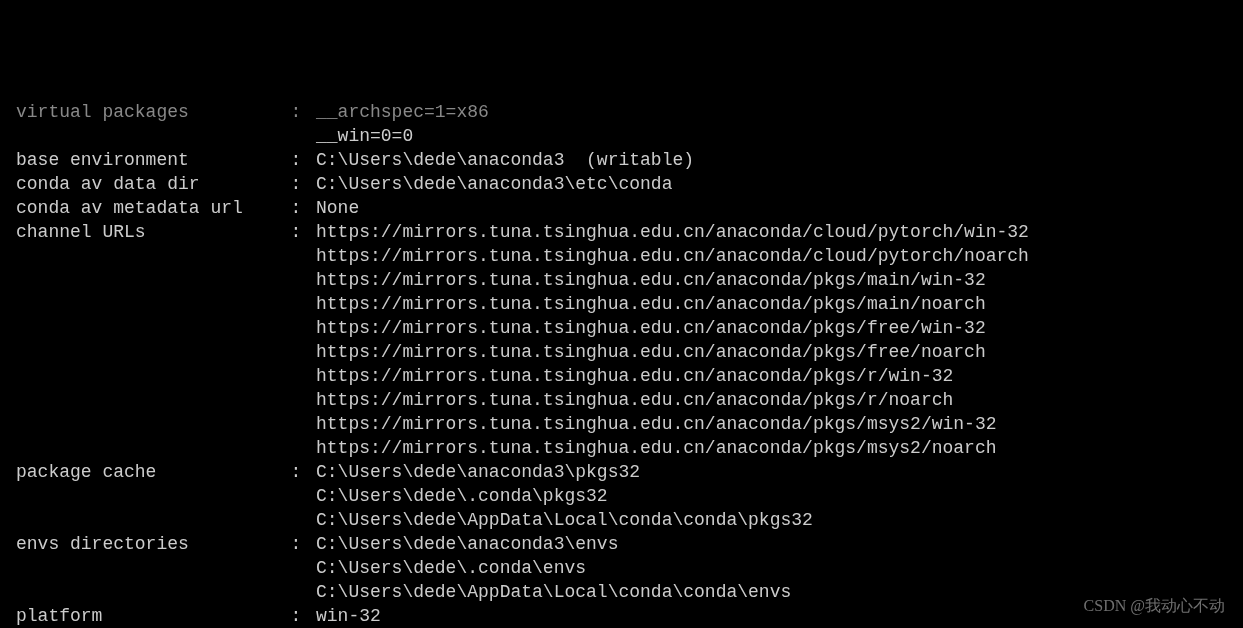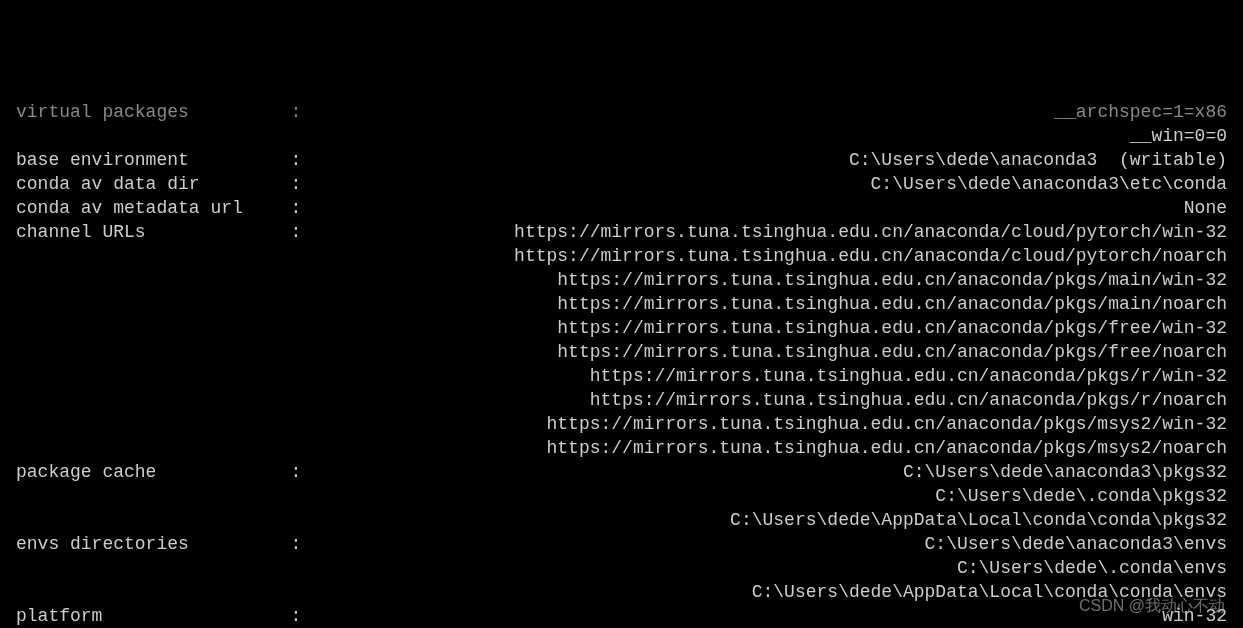--- a/index.html
+++ b/index.html
@@ -29,33 +29,32 @@
       flex-shrink: 0;
     }
     .sep {
       width: 40px;
       text-align: center;
       flex-shrink: 0;
     }
     .val {
       flex: 1;
       white-space: pre;
-      text-align: right;
     }
     .indent {
       width: 300px;
       flex-shrink: 0;
     }
     .watermark {
       position: absolute;
       bottom: 10px;
       right: 18px;
       color: rgba(200, 200, 200, 0.55);
       font-size: 16px;
-      font-family: Liberation Sans, sans-serif;
+      font-family: Liberation Serif, serif;
     }
   </style>
 </head>
 <body>
 
 
 
 <div id="terminal"><div class="row"><span class="label" style="color: rgb(136, 136, 136);">virtual packages</span><span class="sep" style="color: rgb(136, 136, 136);"> : </span><span class="val" style="color: rgb(136, 136, 136);">__archspec=1=x86</span></div><div class="row"><span class="indent"></span><span class="val">__win=0=0</span></div><div class="row"><span class="label">base environment</span><span class="sep"> : </span><span class="val">C:\Users\dede\anaconda3  (writable)</span></div><div class="row"><span class="label">conda av data dir</span><span class="sep"> : </span><span class="val">C:\Users\dede\anaconda3\etc\conda</span></div><div class="row"><span class="label">conda av metadata url</span><span class="sep"> : </span><span class="val">None</span></div><div class="row"><span class="label">channel URLs</span><span class="sep"> : </span><span class="val">https://mirrors.tuna.tsinghua.edu.cn/anaconda/cloud/pytorch/win-32</span></div><div class="row"><span class="indent"></span><span class="val">https://mirrors.tuna.tsinghua.edu.cn/anaconda/cloud/pytorch/noarch</span></div><div class="row"><span class="indent"></span><span class="val">https://mirrors.tuna.tsinghua.edu.cn/anaconda/pkgs/main/win-32</span></div><div class="row"><span class="indent"></span><span class="val">https://mirrors.tuna.tsinghua.edu.cn/anaconda/pkgs/main/noarch</span></div><div class="row"><span class="indent"></span><span class="val">https://mirrors.tuna.tsinghua.edu.cn/anaconda/pkgs/free/win-32</span></div><div class="row"><span class="indent"></span><span class="val">https://mirrors.tuna.tsinghua.edu.cn/anaconda/pkgs/free/noarch</span></div><div class="row"><span class="indent"></span><span class="val">https://mirrors.tuna.tsinghua.edu.cn/anaconda/pkgs/r/win-32</span></div><div class="row"><span class="indent"></span><span class="val">https://mirrors.tuna.tsinghua.edu.cn/anaconda/pkgs/r/noarch</span></div><div class="row"><span class="indent"></span><span class="val">https://mirrors.tuna.tsinghua.edu.cn/anaconda/pkgs/msys2/win-32</span></div><div class="row"><span class="indent"></span><span class="val">https://mirrors.tuna.tsinghua.edu.cn/anaconda/pkgs/msys2/noarch</span></div><div class="row"><span class="label">package cache</span><span class="sep"> : </span><span class="val">C:\Users\dede\anaconda3\pkgs32</span></div><div class="row"><span class="indent"></span><span class="val">C:\Users\dede\.conda\pkgs32</span></div><div class="row"><span class="indent"></span><span class="val">C:\Users\dede\AppData\Local\conda\conda\pkgs32</span></div><div class="row"><span class="label">envs directories</span><span class="sep"> : </span><span class="val">C:\Users\dede\anaconda3\envs</span></div><div class="row"><span class="indent"></span><span class="val">C:\Users\dede\.conda\envs</span></div><div class="row"><span class="indent"></span><span class="val">C:\Users\dede\AppData\Local\conda\conda\envs</span></div><div class="row"><span class="label">platform</span><span class="sep"> : </span><span class="val">win-32</span></div></div>
 
 <div class="watermark">CSDN @我动心不动</div>

